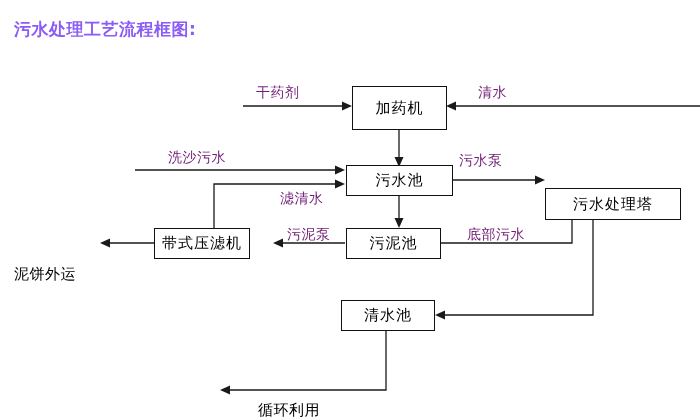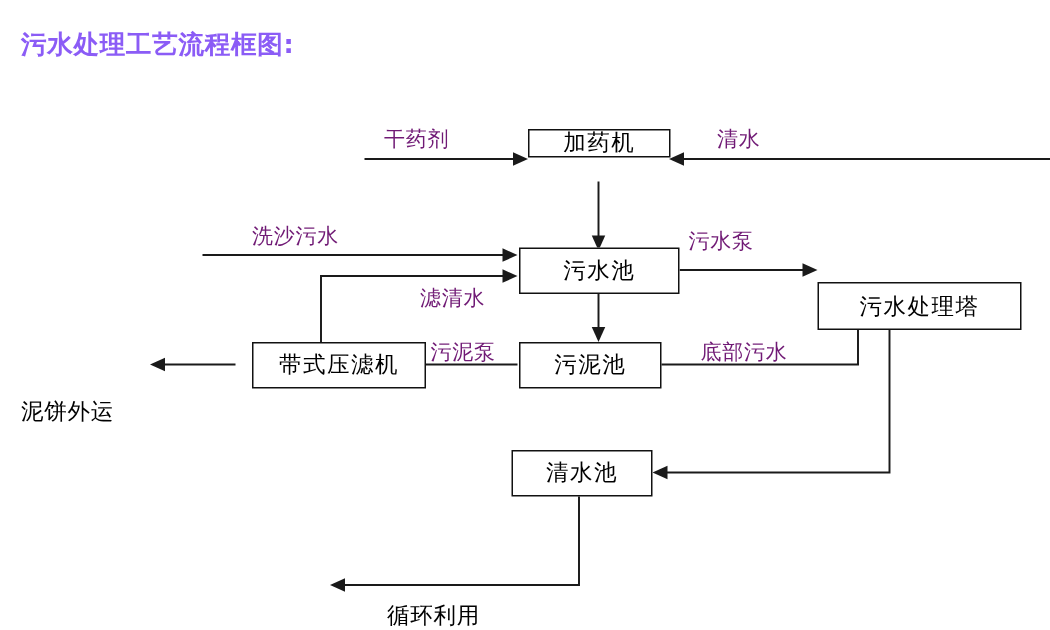--- a/index.html
+++ b/index.html
@@ -114,33 +114,33 @@
     <line x1="157" y1="243" x2="106" y2="243"></line>
     <polygon class="arrowhead" points="100,243 110,238.5 110,247.5"></polygon>
 
     <polyline points="593,195 593,315 441,315"></polyline>
     <polygon class="arrowhead" points="435,315 445,310.5 445,319.5"></polygon>
 
     <polyline points="386,330 386,390 226,390"></polyline>
     <polygon class="arrowhead" points="220,390 230,385.5 230,394.5"></polygon>
   </svg>
 
-  <div class="node" style="left:352px; top:86px; width:95px; height:19px;">
+  <div class="node" style="left:352px; top:86px; width:95px; height:44px;">
     <span>加药机</span>
   </div>
 
   <div class="node" style="left:346px; top:165px; width:107px; height:31px;">
     <span>污水池</span>
   </div>
 
   <div class="node" style="left:545px; top:163px; width:136px; height:32px;margin-top:25px;">
     <span>污水处理塔</span>
   </div>
 
-  <div class="node" style="left:168px; top:228px; width:116px; height:31px;align-items:center;">
+  <div class="node" style="left:154px; top:228px; width:96px; height:31px;align-items:center;">
     <span>带式压滤机</span>
   </div>
 
   <div class="node" style="left:346px; top:228px; width:95px; height:31px;">
     <span>污泥池</span>
   </div>
 
   <div class="node" style="left:341px; top:300px; width:94px; height:31px;">
     <span>清水池</span>
   </div>

